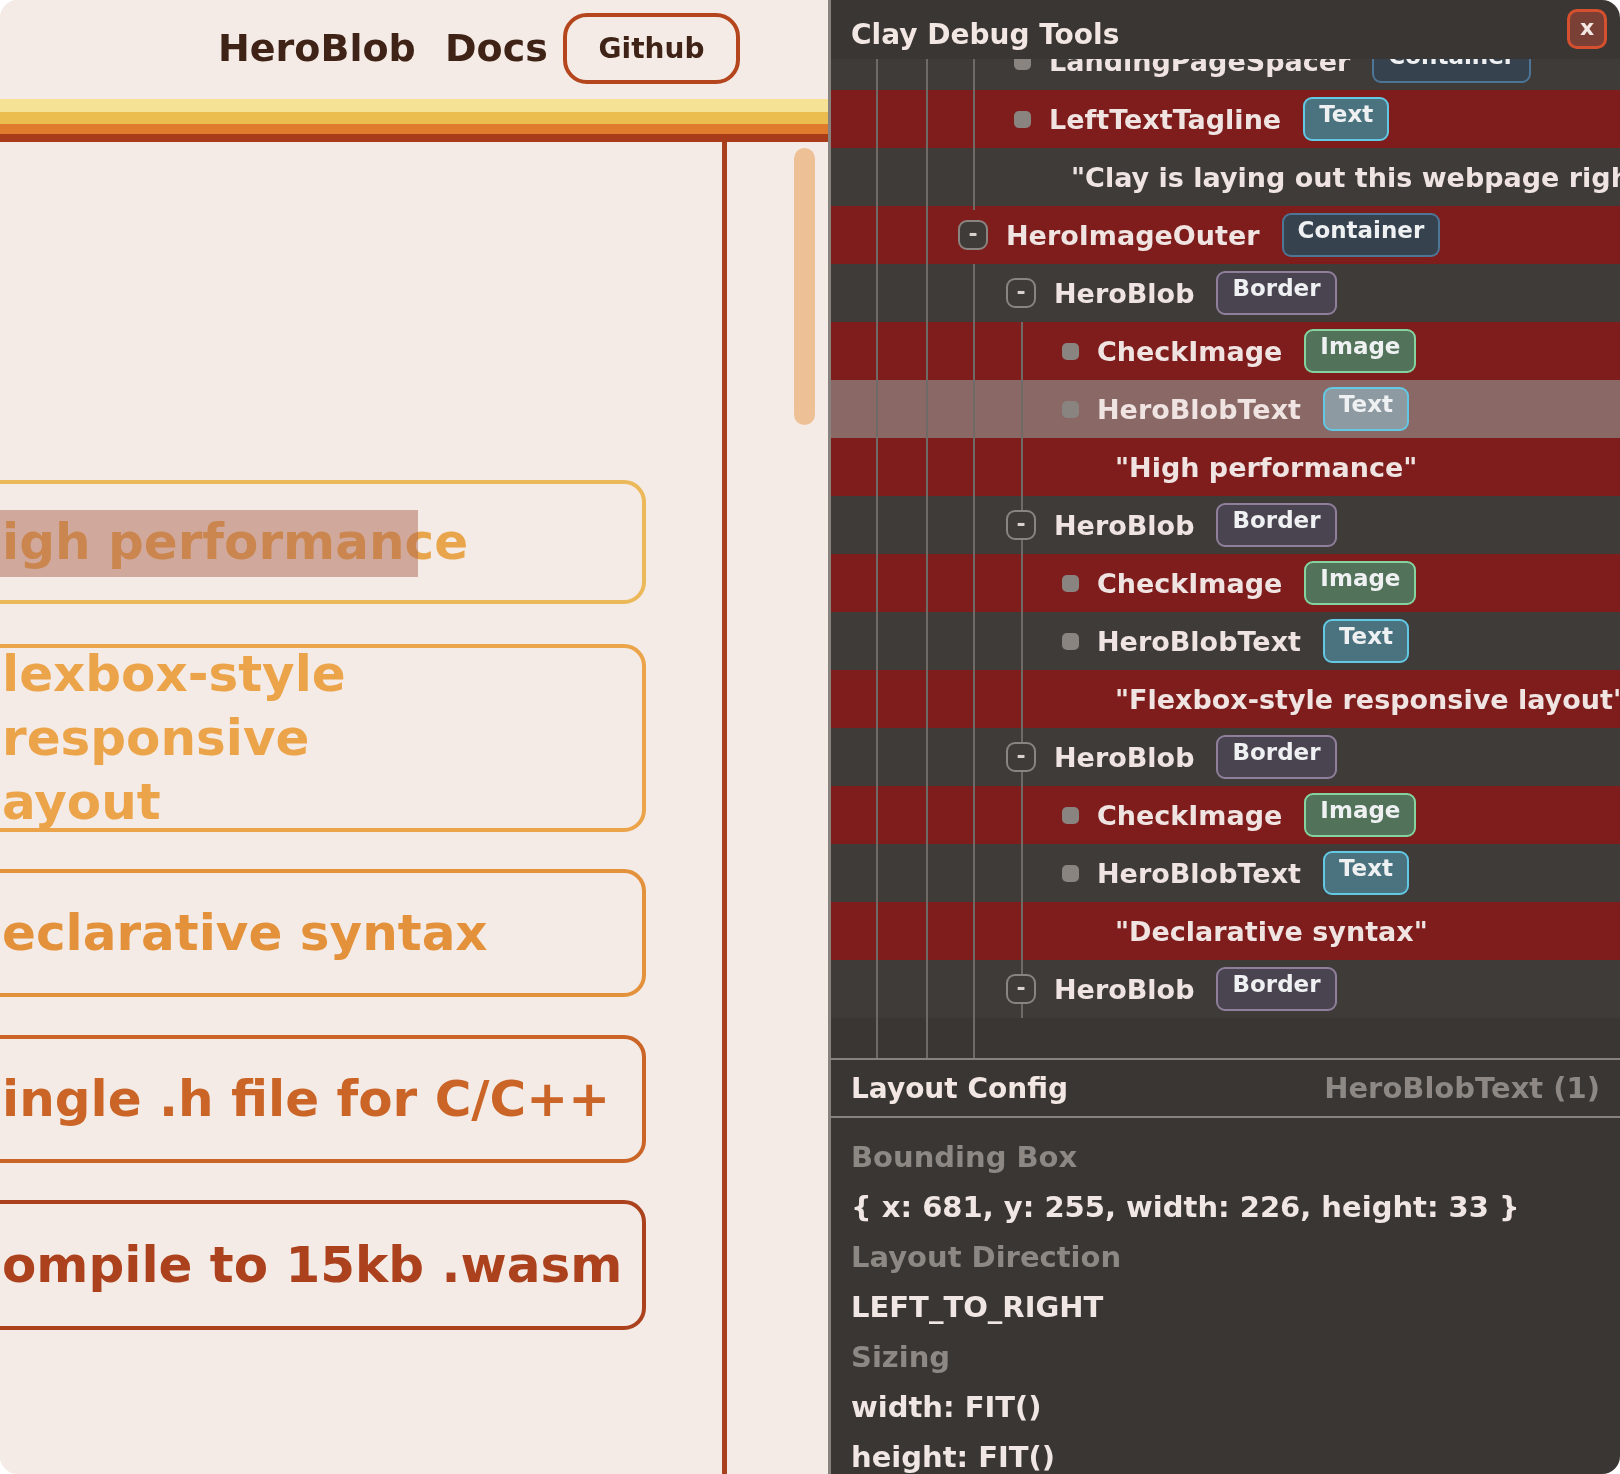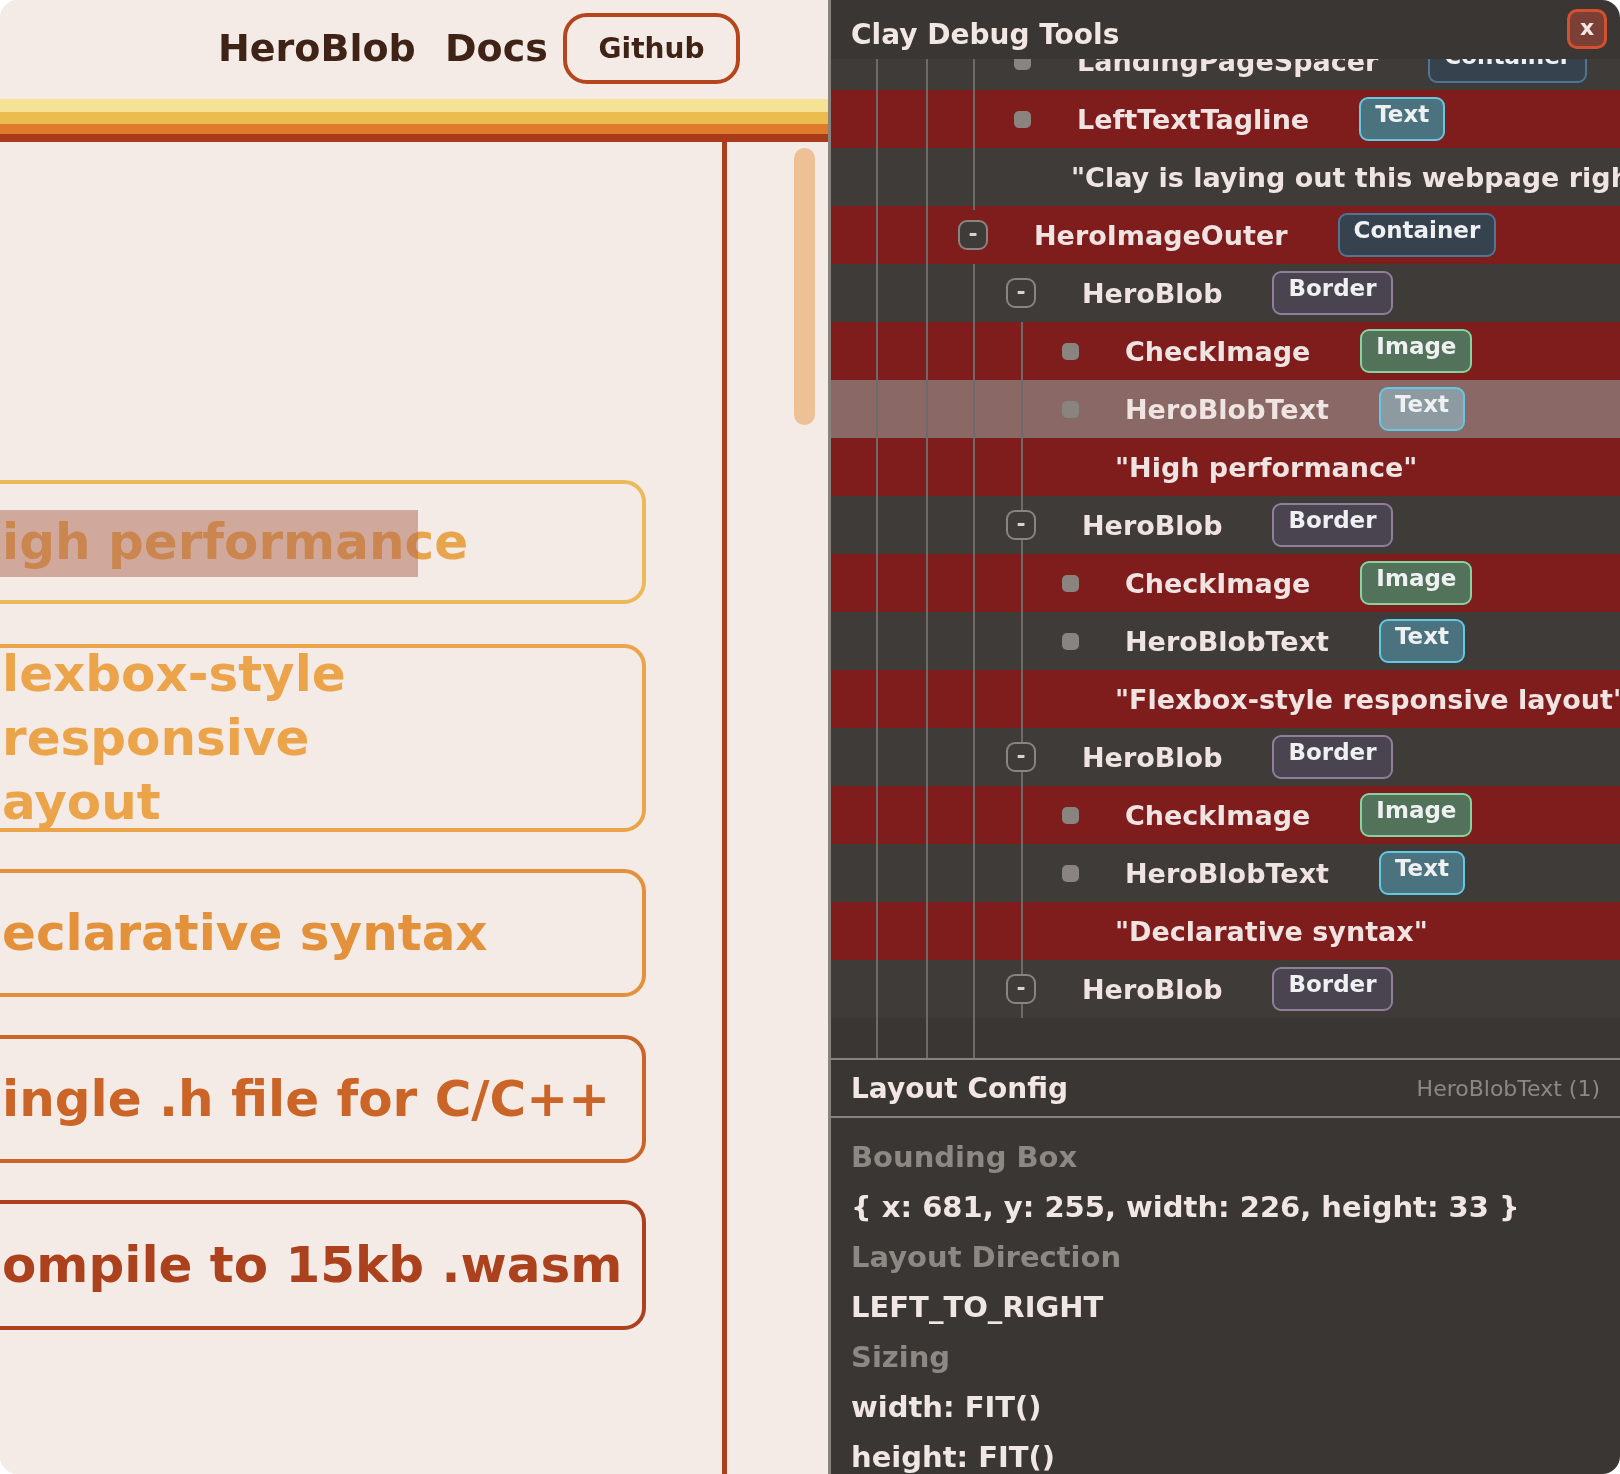--- a/index.html
+++ b/index.html
@@ -46,21 +46,21 @@
              display:flex;align-items:center;justify-content:center;cursor:pointer;padding-bottom:4px;}
 
   .tree{position:absolute;left:0;top:59px;width:100%;height:999px;overflow:hidden;}
   .guide{position:absolute;width:2px;background:#6f6a65;z-index:1;}
   .g1{left:45px;top:0;height:999px;}
   .g2{left:95px;top:0;height:999px;}
   .g3a{left:142px;top:0;height:151px;}
   .g3b{left:142px;top:205px;height:794px;}
   .g4{left:190px;top:263px;height:696px;}
 
-  .tree-row{position:relative;height:58px;display:flex;align-items:center;width:100%;cursor:pointer;gap:28px;}
+  .tree-row{position:relative;height:58px;display:flex;align-items:center;width:100%;cursor:pointer;}
   .tree-row:first-child{margin-top:-27px;}
   .tree-row.even{background:#3e3b38;}
   .tree-row.odd{background:#7f1d1d;align-items:center;}
   .tree-row.highlight{background:#8a6865;}
   .tree-row > *{position:relative;z-index:2;}
 
   .toggle{width:30px;height:30px;border:2px solid #8a8480;border-radius:9px;background:#3e3b38;
           color:#d8d0cc;font-size:22px;font-weight:700;display:flex;align-items:center;
           justify-content:center;flex:none;padding-bottom:3px;}
   .bullet{width:17px;height:17px;border-radius:5px;background:#8a8480;flex:none;}
@@ -71,21 +71,21 @@
   .badge.container{background:#36424e;border-color:#4d7596;}
   .badge.text{background:#4b737f;border-color:#62c8e4;}
   .badge.border{background:#4a4350;border-color:#8f7f9b;}
   .badge.image{background:#52735a;border-color:#84d39e;}
   .tree-row.highlight .badge.text{background:#8e9aa2;}
 
   .config-header{position:absolute;left:0;top:1058px;width:100%;height:60px;
                  border-top:2px solid #87827d;border-bottom:2px solid #87827d;
                  display:flex;align-items:center;justify-content:space-between;padding:0 20px;}
   .config-title{font-size:28px;font-weight:700;color:#f3e7e4;}
-  .config-selected{font-size:22px;font-weight:400;color:#8d8884;}
+  .config-selected{font-size:29px;font-weight:700;color:#8d8884;}
   .config-body{position:absolute;left:0;top:1120px;width:100%;padding:12px 20px 0;}
   .cfg-line{height:50px;display:flex;align-items:center;font-size:29px;font-weight:600;white-space:nowrap;}
   .cfg-label{color:#8d8884;}
   .cfg-value{color:#f0e6e3;}
 </style>
 </head>
 <body>
 
 <div class="app">
 

